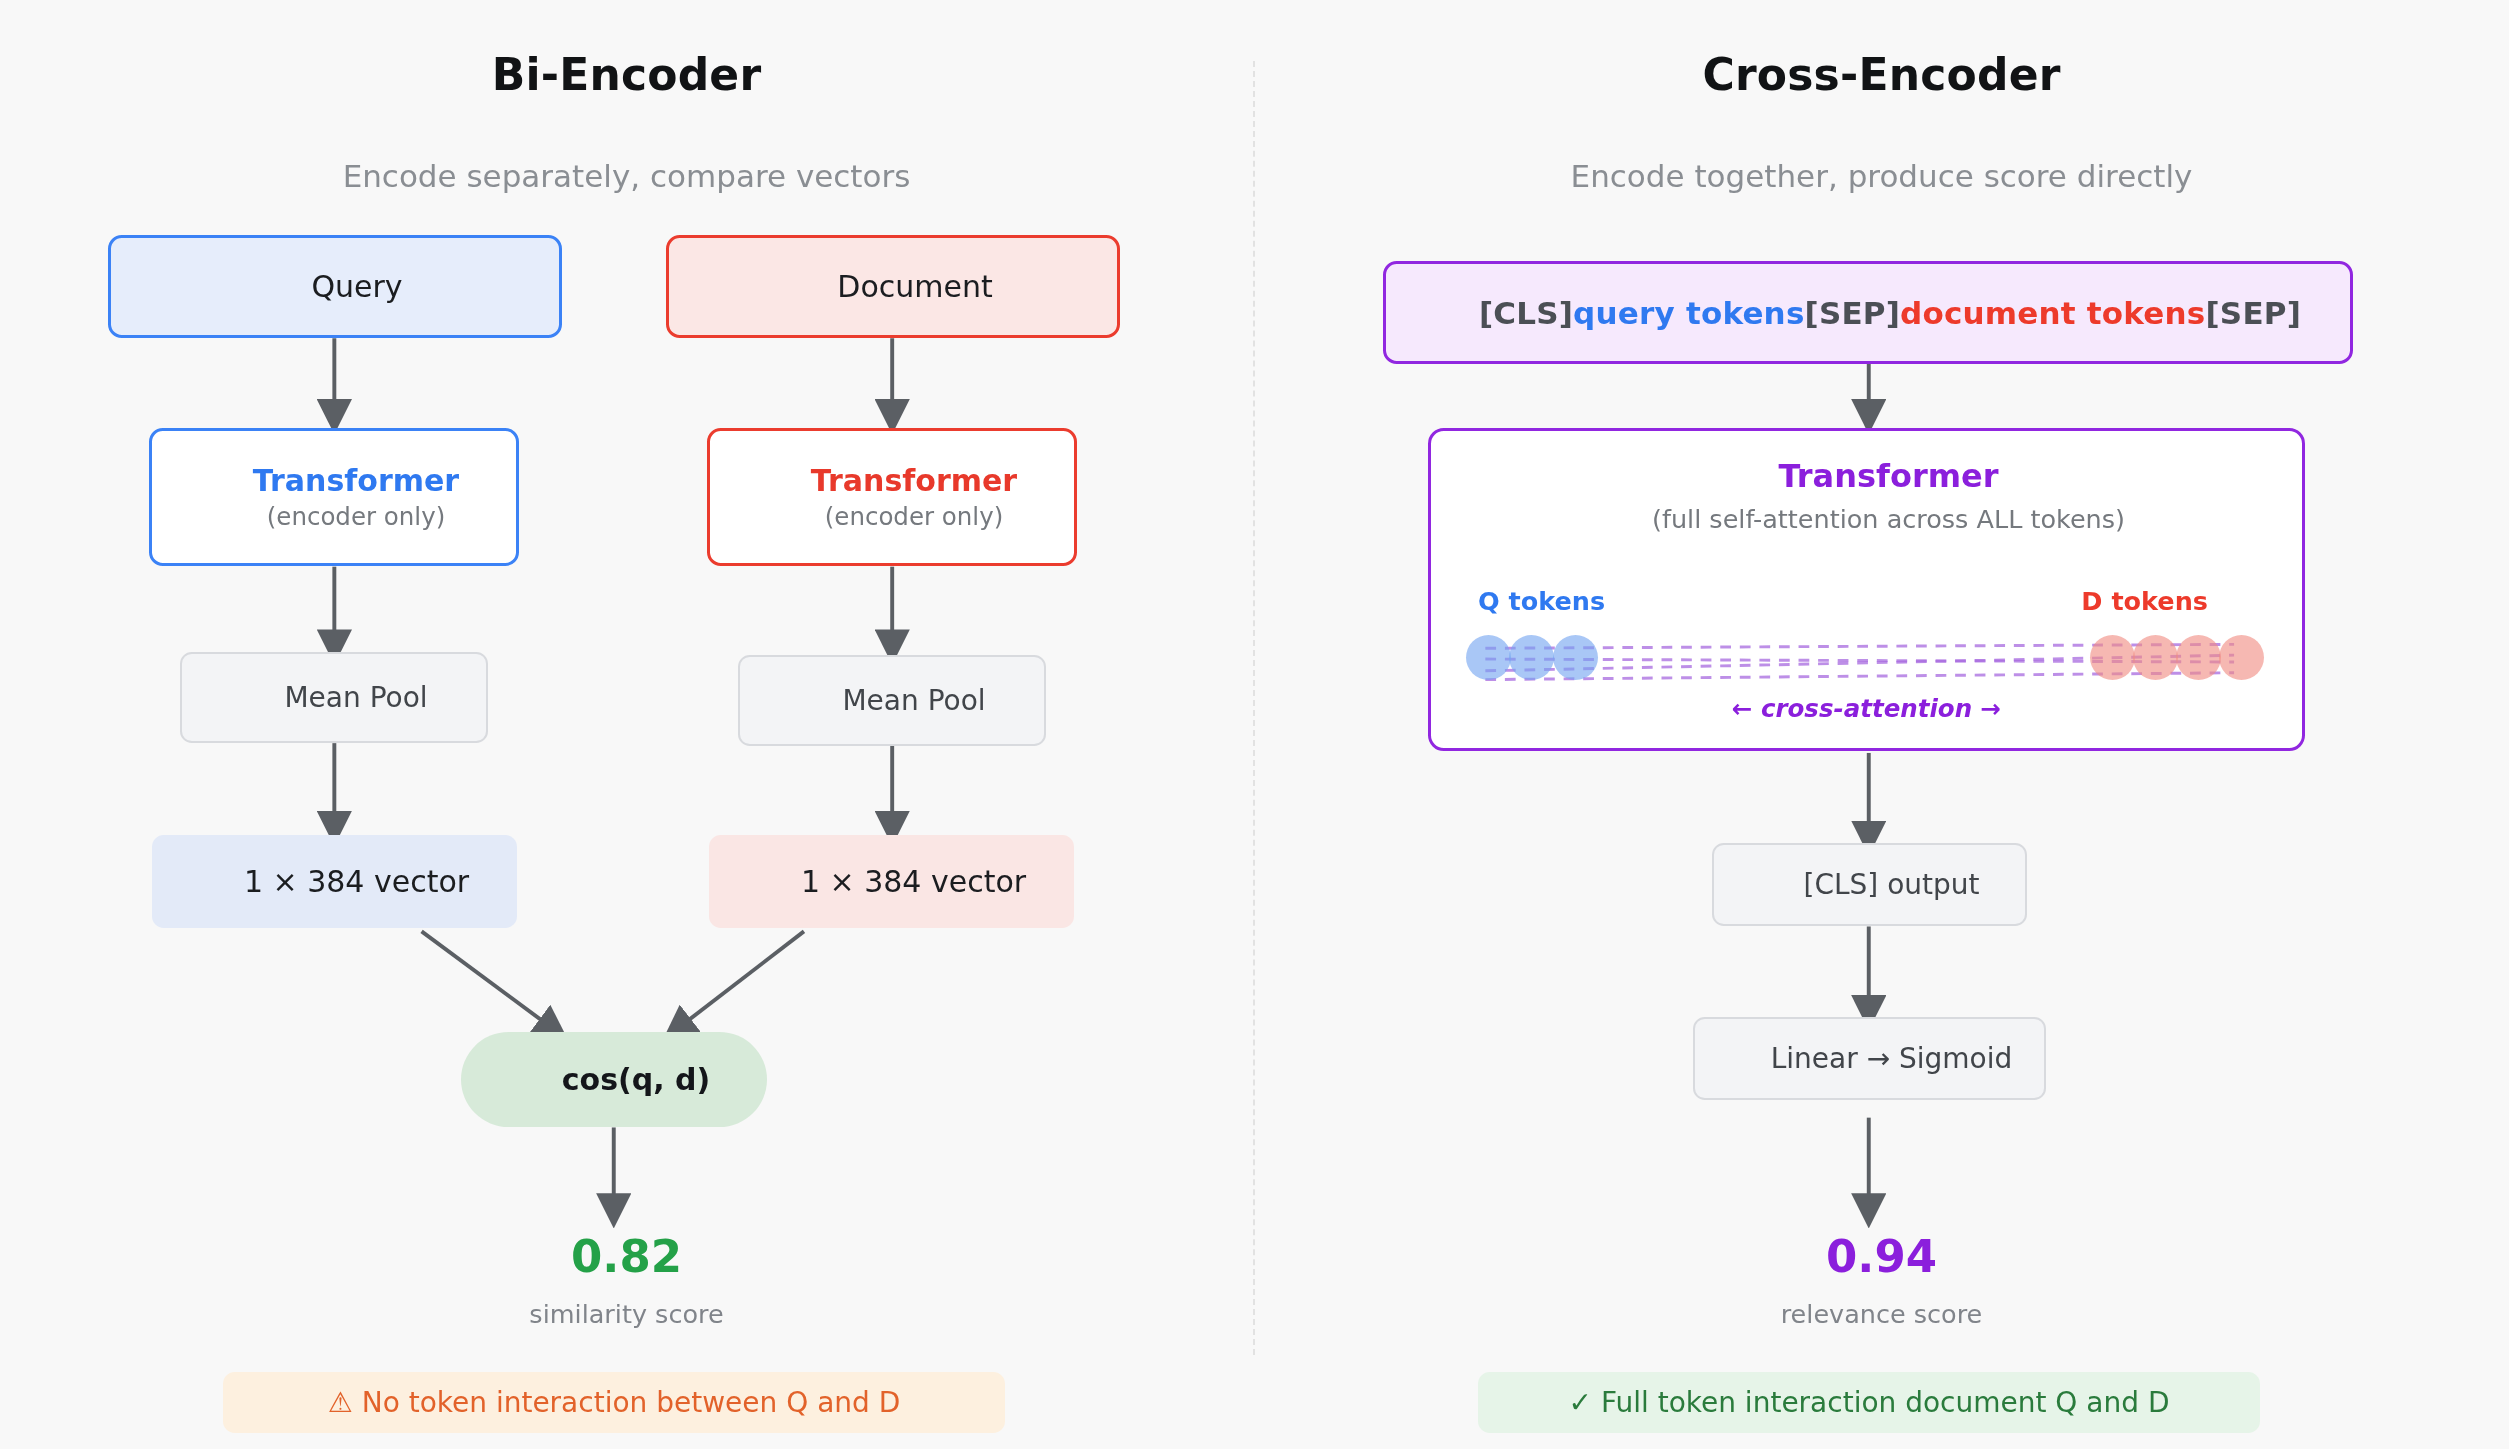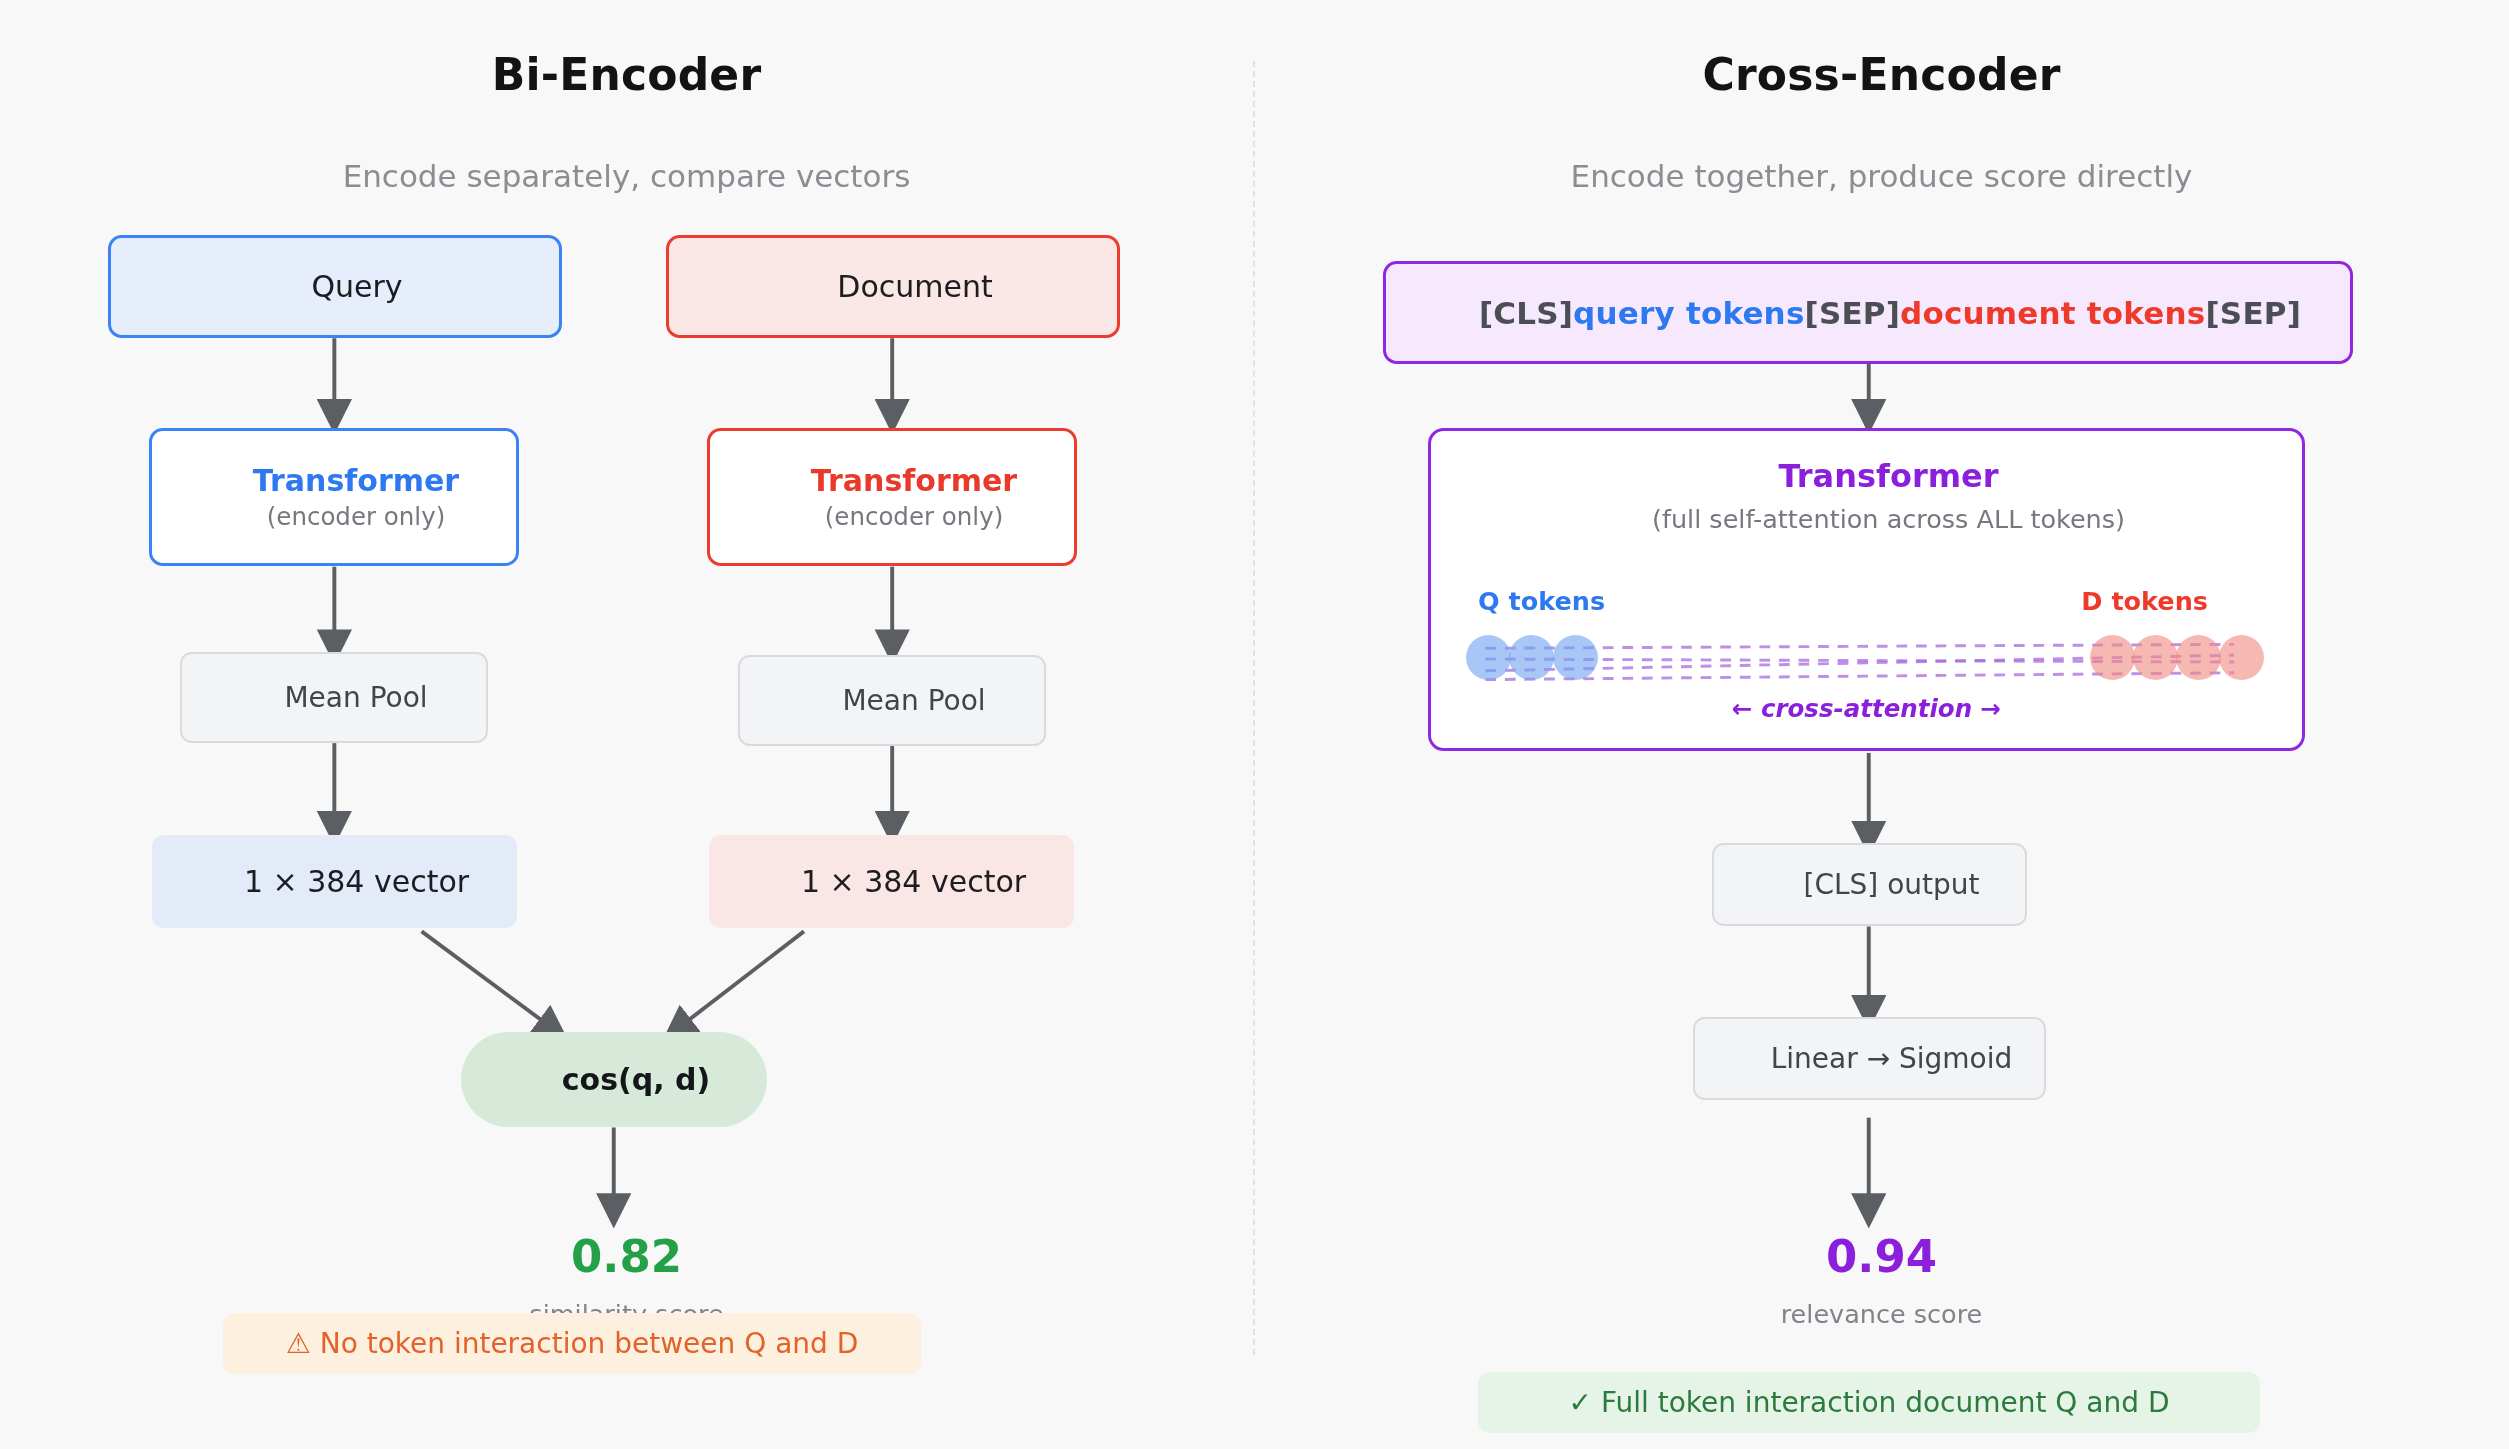--- a/index.html
+++ b/index.html
@@ -265,21 +265,21 @@
       <span class="lbl-plain">1 × 384 vector</span>
     </div>
 
     <div class="node pill-green" style="left:461px; top:1032px; width:306px; height:95px;">
       <span class="lbl-bold-dark">cos(q, d)</span>
     </div>
 
     <div class="score-val" style="left:0; right:0; top:1230px; color:#24a148;">0.82</div>
     <div class="score-lbl" style="left:0; right:0; top:1299px;">similarity score</div>
 
-    <div class="banner banner-warn" style="left:223px; top:1313px; width:698px; height:61px;">⚠ No token interaction between Q and D</div>
+    <div class="banner banner-warn" style="left:223px; top:1372px; width:782px; height:61px;">⚠ No token interaction between Q and D</div>
   </div>
 
   <div class="panel panel-right">
 
     <div class="panel-title">Cross-Encoder</div>
     <div class="panel-sub">Encode together, produce score directly</div>
 
     <svg class="arrows" width="1257" height="1450" viewBox="0 0 1282 1479">
       <defs>
         <marker id="ah2" markerWidth="9" markerHeight="9" refX="4.5" refY="4.5" orient="auto">

